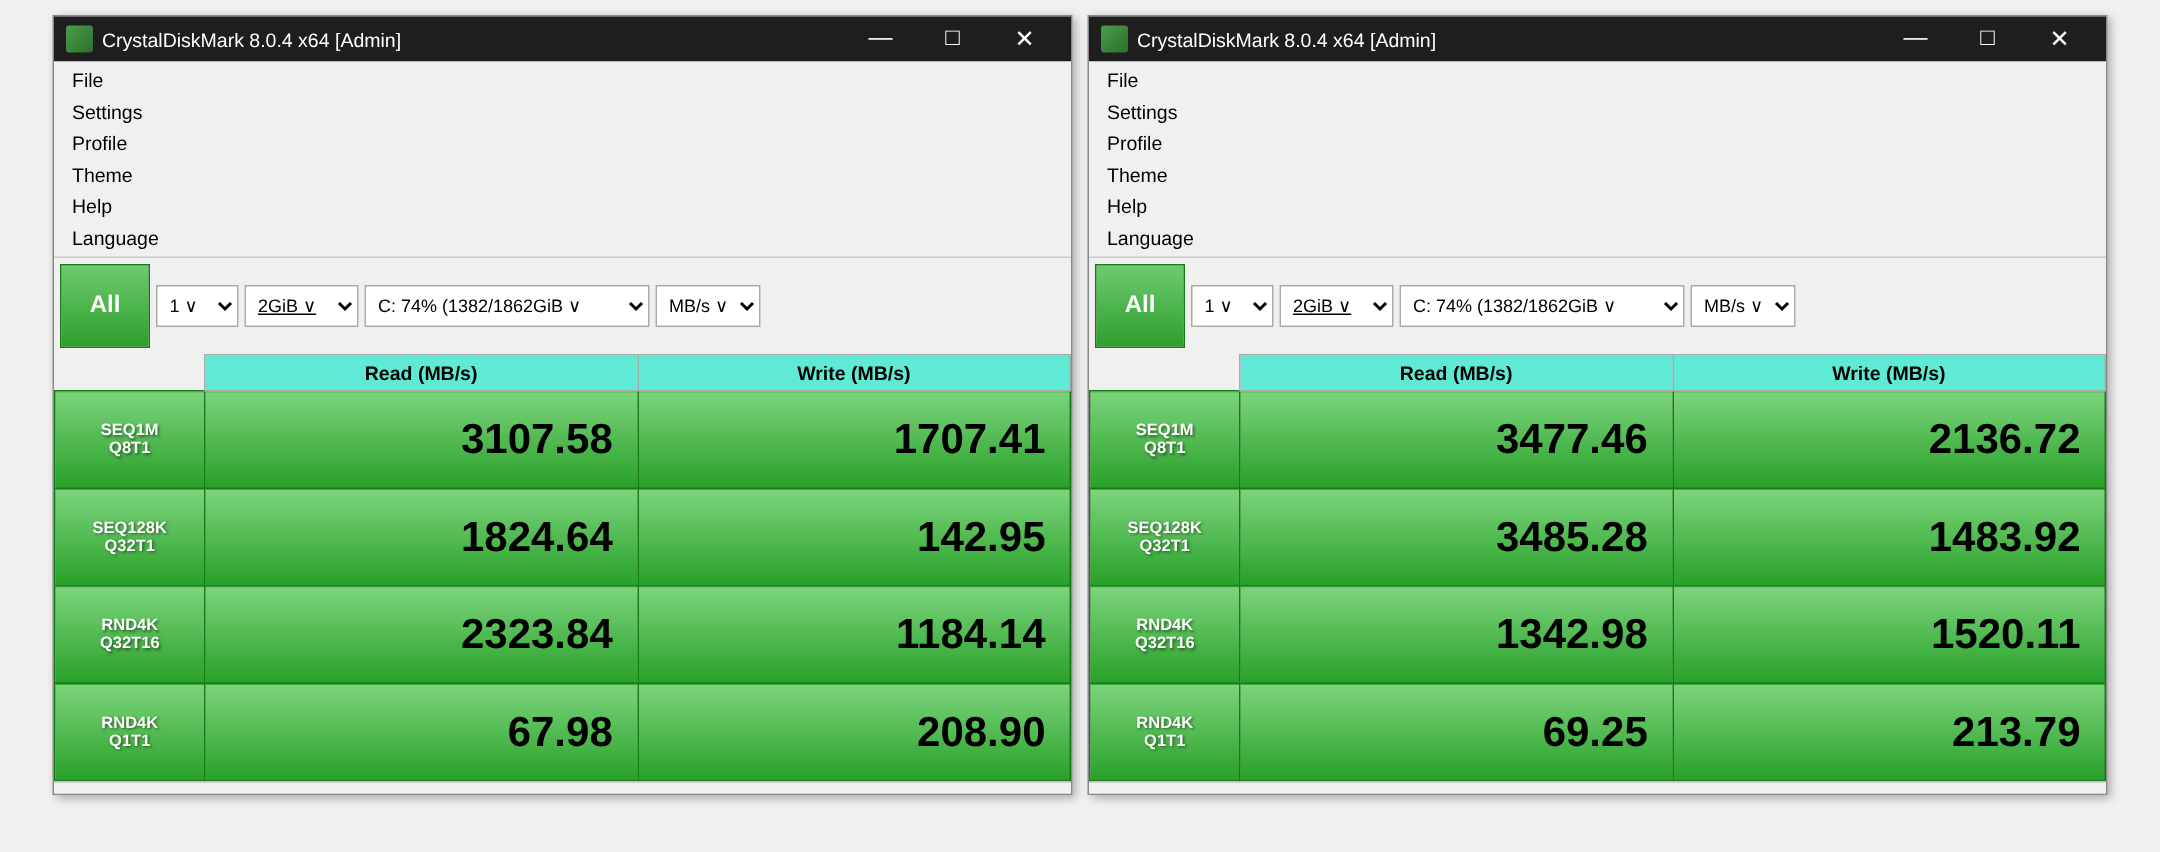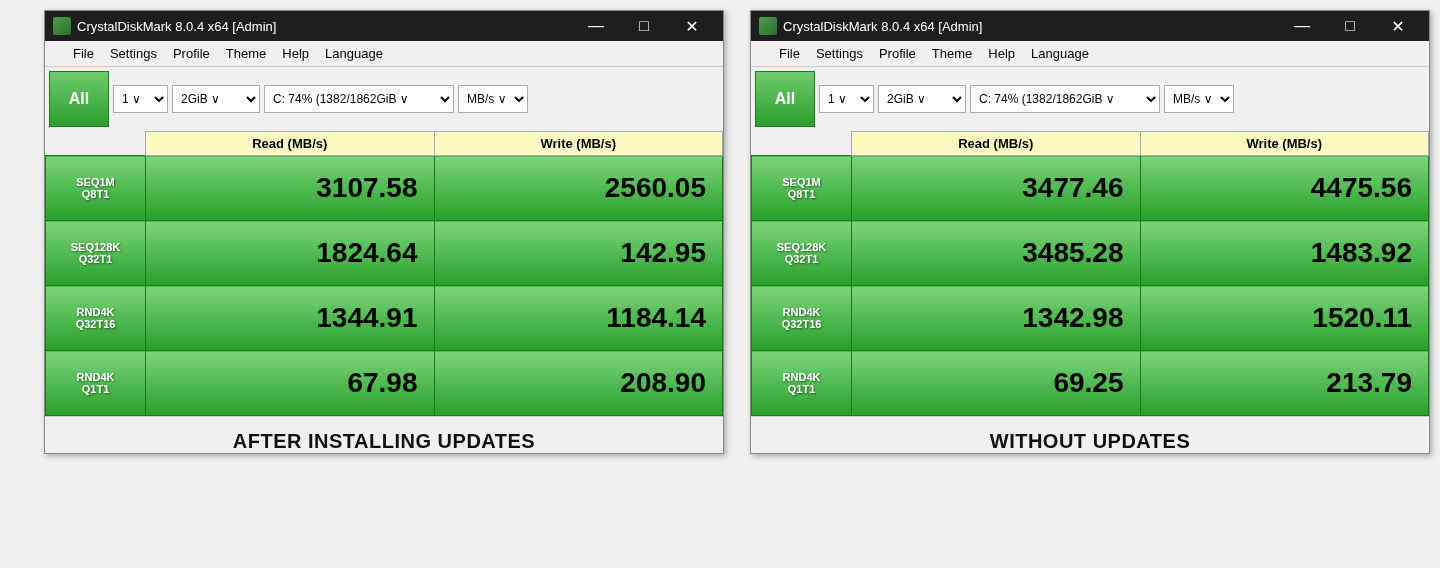--- a/index.html
+++ b/index.html
@@ -9,23 +9,23 @@
       display: flex;
       flex-direction: column;
       align-items: center;
       padding: 10px;
       width: 1440px;
       min-height: 568px;
     }
 
     .windows-container {
       display: flex;
-      gap: 26px;
+      gap: 10px;
       width: 100%;
-      justify-content: flex-end;
+      justify-content: center;
     }
 
     .cdm-window {
       width: 680px;
       border: 1px solid #888;
       background: #f0f0f0;
       box-shadow: 2px 2px 6px rgba(0,0,0,0.3);
     }
 
     .title-bar {
@@ -68,23 +68,24 @@
       cursor: pointer;
       display: flex;
       align-items: center;
       justify-content: center;
     }
 
     .menu-bar {
       background: #f0f0f0;
       display: flex;
       gap: 0;
-      padding: 2px 20px;
+      padding: 2px 4px;
       font-size: 13px;
       border-bottom: 1px solid #ccc;
+      flex-direction: column;
     }
 
     .menu-item {
       padding: 3px 8px;
       cursor: pointer;
     }
 
     .toolbar {
       display: flex;
       align-items: center;
@@ -108,32 +109,32 @@
     .dropdown-select {
       height: 28px;
       font-size: 12px;
       border: 1px solid #aaa;
       background: white;
       padding: 0 4px;
       cursor: pointer;
     }
 
     .select-num { width: 55px; }
-    .select-size { width: 88px; }
+    .select-size { width: 76px; text-decoration: underline; }
     .select-drive { width: 190px; }
     .select-unit { width: 70px; }
 
     .benchmark-table {
       width: 100%;
       border-collapse: collapse;
       font-size: 14px;
     }
 
     .benchmark-table th {
-      background: #fef9c3;
+      background: #5eead4;
       border: 1px solid #aaa;
       padding: 4px 8px;
       font-weight: bold;
       text-align: center;
       font-size: 13px;
     }
 
     .benchmark-table th.empty-header {
       background: #f0f0f0;
       border: none;
@@ -233,45 +234,44 @@
           <th class="empty-header"></th>
           <th>Read (MB/s)</th>
           <th>Write (MB/s)</th>
         </tr>
       </thead>
       <tbody id="table-body-1">
       <tr>
       <td class="row-label">SEQ1M
 Q8T1</td>
       <td class="value-cell">3107.58</td>
-      <td class="value-cell write">2560.05</td>
+      <td class="value-cell write">1707.41</td>
     </tr>
           <tr>
       <td class="row-label">SEQ128K
 Q32T1</td>
       <td class="value-cell">1824.64</td>
       <td class="value-cell write">142.95</td>
     </tr>
           <tr>
       <td class="row-label">RND4K
 Q32T16</td>
-      <td class="value-cell">1344.91</td>
+      <td class="value-cell">2323.84</td>
       <td class="value-cell write">1184.14</td>
     </tr>
           <tr>
       <td class="row-label">RND4K
 Q1T1</td>
       <td class="value-cell">67.98</td>
       <td class="value-cell write">208.90</td>
     </tr>
         </tbody>
     </table>
 
     <div class="footer-bar"></div>
-    <div class="caption">AFTER INSTALLING UPDATES</div>
   </div>
 
   <div class="cdm-window">
     <div class="title-bar">
       <span class="icon"></span>
       <span class="title-text">CrystalDiskMark 8.0.4 x64 [Admin]</span>
       <div class="title-bar-controls">
         <button class="title-btn">—</button>
         <button class="title-btn">□</button>
         <button class="title-btn close">✕</button>
@@ -309,21 +309,21 @@
           <th class="empty-header"></th>
           <th>Read (MB/s)</th>
           <th>Write (MB/s)</th>
         </tr>
       </thead>
       <tbody id="table-body-2">
       <tr>
       <td class="row-label">SEQ1M
 Q8T1</td>
       <td class="value-cell">3477.46</td>
-      <td class="value-cell write">4475.56</td>
+      <td class="value-cell write">2136.72</td>
     </tr>
           <tr>
       <td class="row-label">SEQ128K
 Q32T1</td>
       <td class="value-cell">3485.28</td>
       <td class="value-cell write">1483.92</td>
     </tr>
           <tr>
       <td class="row-label">RND4K
 Q32T16</td>
@@ -333,16 +333,15 @@
           <tr>
       <td class="row-label">RND4K
 Q1T1</td>
       <td class="value-cell">69.25</td>
       <td class="value-cell write">213.79</td>
     </tr>
         </tbody>
     </table>
 
     <div class="footer-bar"></div>
-    <div class="caption">WITHOUT UPDATES</div>
   </div>
 
 </div>
 
 </body></html>

